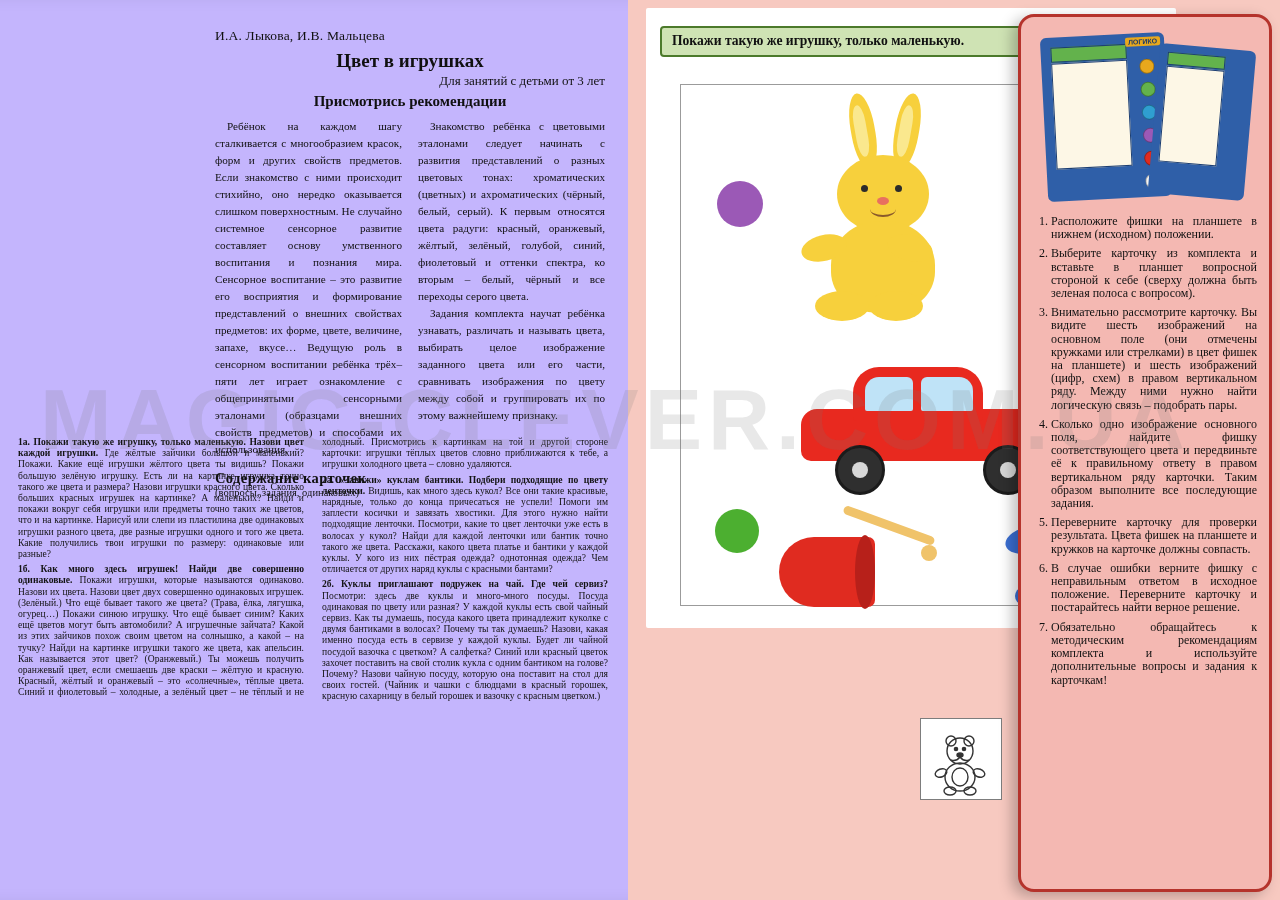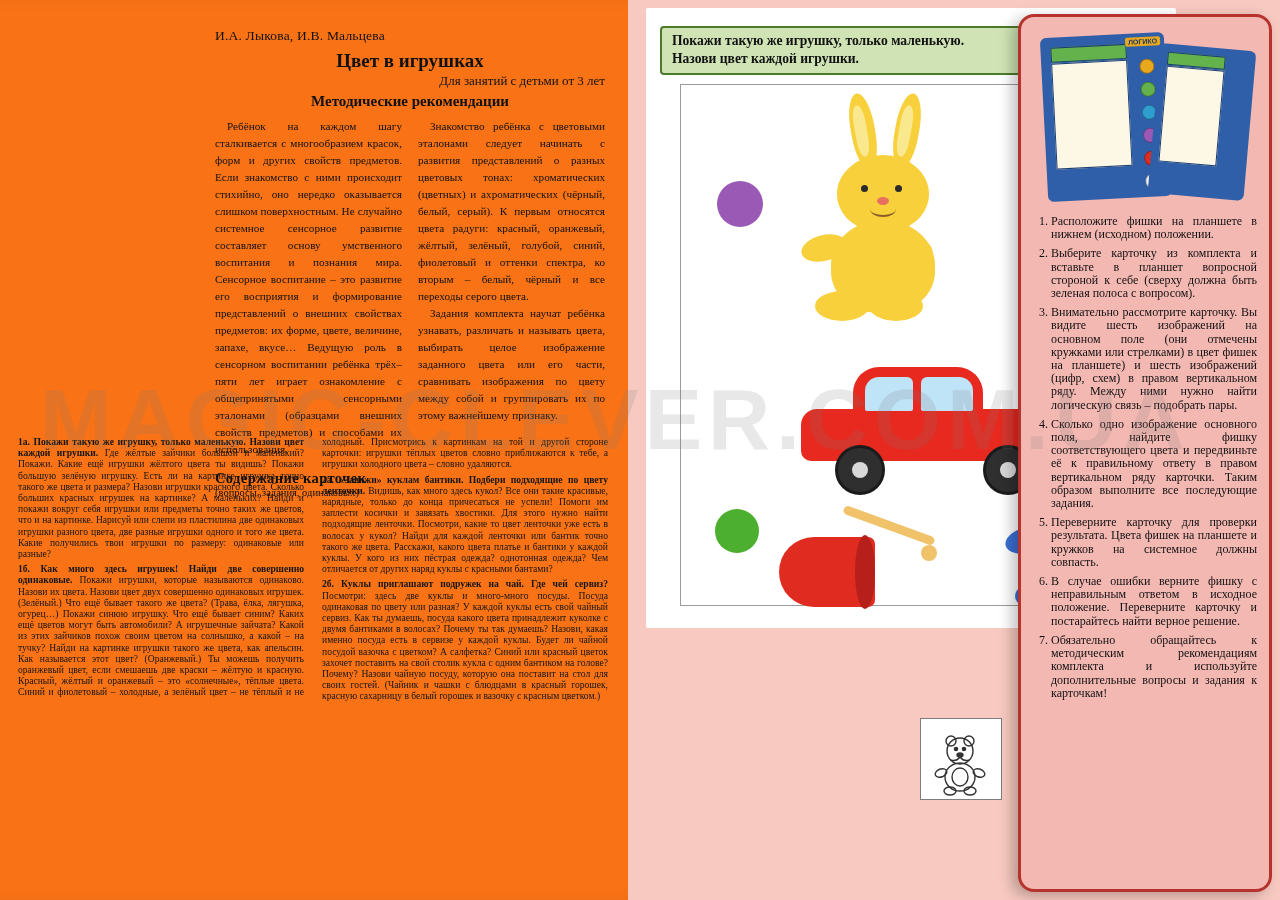--- a/index.html
+++ b/index.html
@@ -18,21 +18,21 @@
     position: absolute;
     inset: 0;
     background: #f2f2f0;
   }
 
   
   .left-page {
     position: absolute;
     left: 0; top: 0;
     width: 716px; height: 900px;
-    background: #f97316;
+    background: #c4b5fd;
     box-shadow: inset -14px 0 22px -14px rgba(0,0,0,0.35);
     overflow: hidden;
     text-decoration: underline;
   }
   .left-inner {
     position: absolute;
     left: 215px; top: 28px;
     width: 390px;
     color: #101010;
   }
@@ -348,21 +348,21 @@
 </head>
 <body>
 
 <div class="page">
 
   <div class="left-page">
     <div class="left-inner">
       <div class="authors">И.А. Лыкова, И.В. Мальцева</div>
       <div class="booktitle">Цвет в игрушках</div>
       <div class="subtitle">Для занятий с детьми от 3 лет</div>
-      <div class="sect-title">Методические рекомендации</div>
+      <div class="sect-title">Присмотрись рекомендации</div>
       <div class="two-col">
         <p>Ребёнок на каждом шагу сталкивается с многообразием красок, форм и других свойств предметов. Если знакомство с ними происходит стихийно, оно нередко оказывается слишком поверхностным. Не случайно системное сенсорное развитие составляет основу умственного воспитания и познания мира. Сенсорное воспитание – это развитие его восприятия и формирование представлений о внешних свойствах предметов: их форме, цвете, величине, запахе, вкусе… Ведущую роль в сенсорном воспитании ребёнка трёх–пяти лет играет ознакомление с общепринятыми сенсорными эталонами (образцами внешних свойств предметов) и способами их использования.</p>
         <p>Знакомство ребёнка с цветовыми эталонами следует начинать с развития представлений о разных цветовых тонах: хроматических (цветных) и ахроматических (чёрный, белый, серый). К первым относятся цвета радуги: красный, оранжевый, жёлтый, зелёный, голубой, синий, фиолетовый и оттенки спектра, ко вторым – белый, чёрный и все переходы серого цвета.</p>
         <p>Задания комплекта научат ребёнка узнавать, различать и называть цвета, выбирать целое изображение заданного цвета или его части, сравнивать изображения по цвету между собой и группировать их по этому важнейшему признаку.</p>
       </div>
       <div class="contents-head">
         <div class="h">Содержание карточек</div>
         <div class="s">(вопросы, задания, одинаковых)</div>
       </div>
     </div>
@@ -386,21 +386,20 @@
       </p>
     </div>
   </div>
 
   <div class="right-page">
     <div class="card-bg"></div>
     <div class="card-white"></div>
 
     <div class="q-banner">
       <div>Покажи такую же игрушку, только маленькую.</div>
-      <div>Назови цвет каждой игрушки.</div>
     </div>
 
     <div class="pic-frame">
 
       <div class="dot-violet"></div>
       <div class="dot-green"></div>
 
       <div class="bunny" style="left:118px; top:8px; width:190px; height:250px;">
         <div class="ear" style="left:52px; top:0; background:#f7d03c; transform:rotate(-10deg);"></div>
         <div class="ear" style="left:96px; top:0; background:#f7d03c; transform:rotate(10deg);"></div>
@@ -501,20 +500,20 @@
         <div class="hdr2"></div>
         <div class="screen2"></div>
       </div>
     </div>
 
     <ol class="instr-list">
       <li>Расположите фишки на планшете в нижнем (исходном) положении.</li>
       <li>Выберите карточку из комплекта и вставьте в планшет вопросной стороной к себе (сверху должна быть зеленая полоса с вопросом).</li>
       <li>Внимательно рассмотрите карточку. Вы видите шесть изображений на основном поле (они отмечены кружками или стрелками) в цвет фишек на планшете) и шесть изображений (цифр, схем) в правом вертикальном ряду. Между ними нужно найти логическую связь – подобрать пары.</li>
       <li>Сколько одно изображение основного поля, найдите фишку соответствующего цвета и передвиньте её к правильному ответу в правом вертикальном ряду карточки. Таким образом выполните все последующие задания.</li>
-      <li>Переверните карточку для проверки результата. Цвета фишек на планшете и кружков на системное должны совпасть.</li>
+      <li>Переверните карточку для проверки результата. Цвета фишек на планшете и кружков на карточке должны совпасть.</li>
       <li>В случае ошибки верните фишку с неправильным ответом в исходное положение. Переверните карточку и постарайтесь найти верное решение.</li>
       <li>Обязательно обращайтесь к методическим рекомендациям комплекта и используйте дополнительные вопросы и задания к карточкам!</li>
     </ol>
   </div>
 
   <div class="watermark">MAGIC-CLEVER.COM.UA</div>
 </div>
 
 </body></html>

